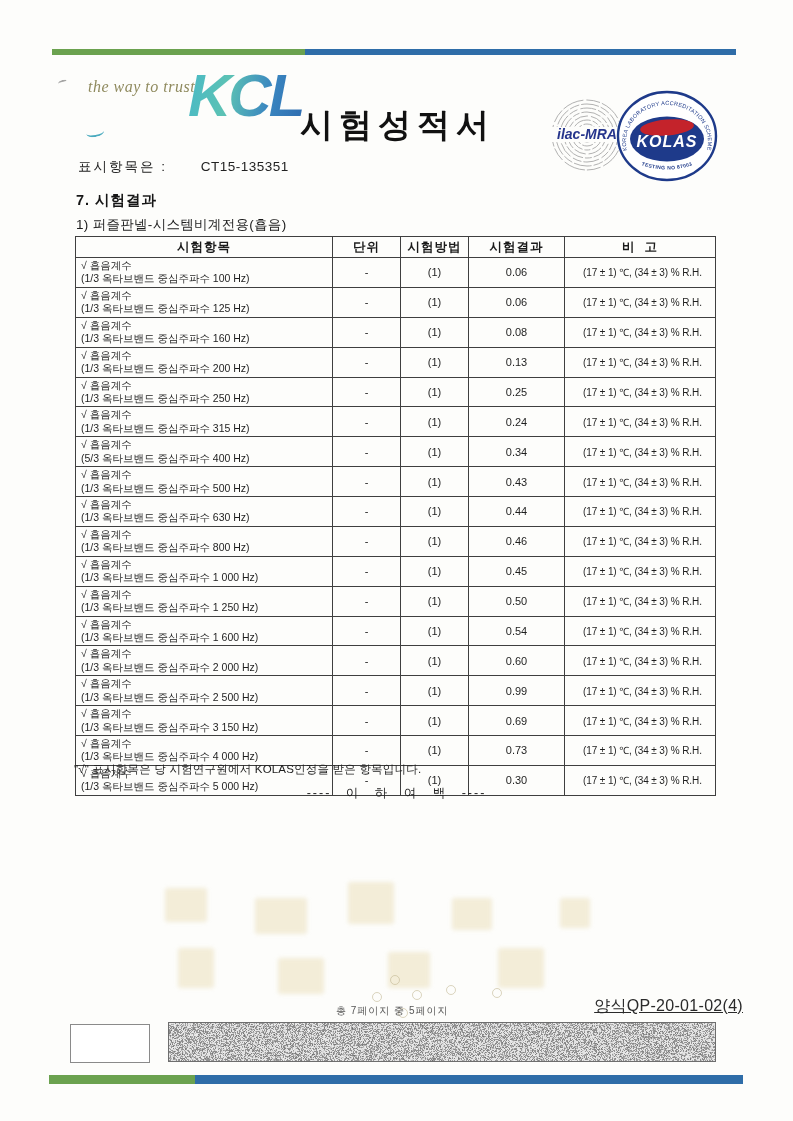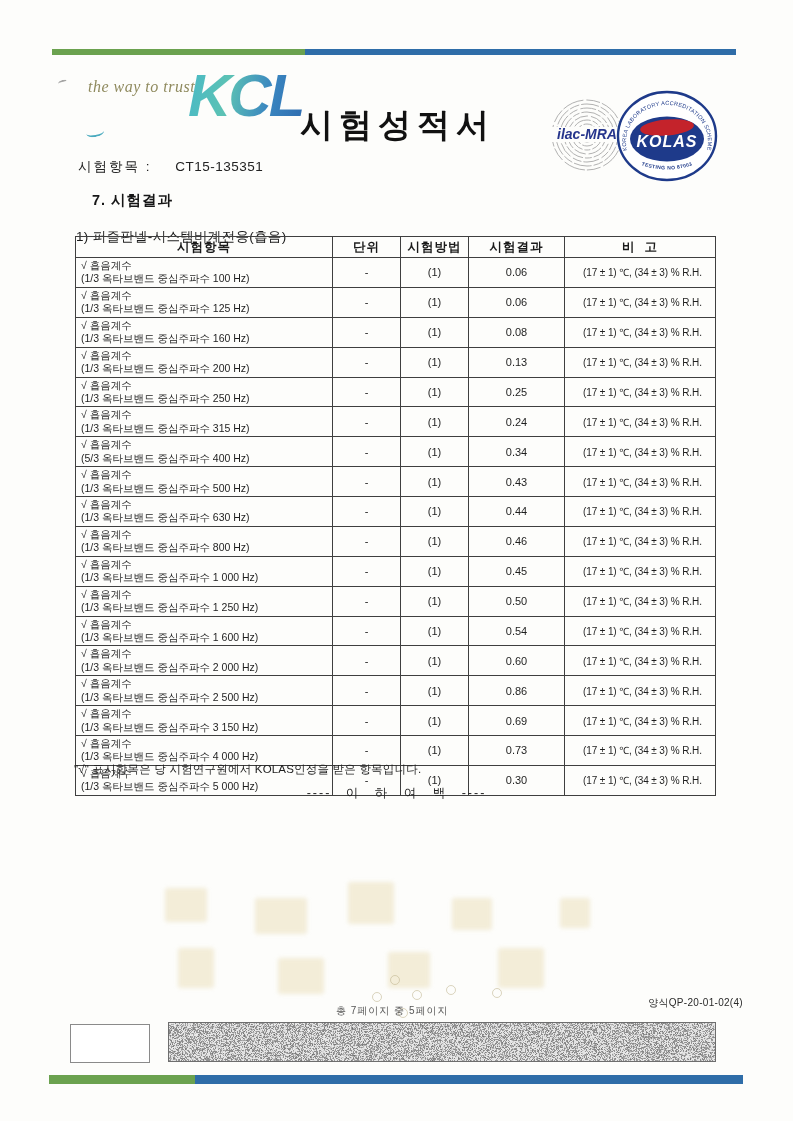--- a/index.html
+++ b/index.html
@@ -25,47 +25,47 @@
     border-top:2px solid #777; border-radius:60% 40% 0 0; transform:rotate(-12deg); opacity:.65;}
   .logo-swoosh{position:absolute; left:86px; top:128px; width:18px; height:7px;
     border-bottom:2.5px solid #2d9db5; border-radius:50%; transform:rotate(-10deg); opacity:.85;}
   .doc-title{position:absolute; left:300px; top:103px; font-size:33px; font-weight:bold;
     letter-spacing:6px; color:#111; white-space:nowrap;}
   .ilac-logo{position:absolute; left:551px; top:96px;}
   .kolas-logo{position:absolute; left:616px; top:90px;}
   
   .report-line{position:absolute; left:78px; top:158px; font-size:13.5px; color:#222;}
   .report-label{letter-spacing:2px;}
-  .report-value{margin-left:20px; letter-spacing:0.5px;}
-  
-  .section-heading{position:absolute; left:92px; top:191px; font-size:14.5px; font-weight:bold;
+  .report-value{margin-left:30px; letter-spacing:0.5px;}
+  
+  .section-heading{position:absolute; left:76px; top:191px; font-size:14.5px; font-weight:bold;
     letter-spacing:1px; color:#161616;}
   .subsection-heading{position:absolute; left:76px; top:216px; font-size:13.5px; color:#1c1c1c;
-    letter-spacing:0.3px;margin-top:12px;}
+    letter-spacing:0.3px;}
   
   .table-wrap{position:absolute; left:75px; top:236px;}
   table{border-collapse:collapse; table-layout:fixed; width:640px; background:transparent;}
   th,td{border:1px solid #3f3f3f;}
   thead th{height:20px; font-size:12.5px; font-weight:700; letter-spacing:1px;
     white-space:pre; padding:0; color:#1a1a1a;}
   tbody td{height:26px; padding:0; color:#1e1e1e;}
   .c-item{padding:1px 2px 1px 5px; font-size:10.5px; line-height:1.28; white-space:nowrap; overflow:hidden;}
   .c-unit,.c-method,.c-result{text-align:center; font-size:11px;}
   .c-remark{font-size:10px; padding:0 2px 0 18px; white-space:nowrap; letter-spacing:-0.1px; overflow:hidden;}
   
   .footnote{position:absolute; left:74px; top:762px; font-size:11.5px; color:#1d1d1d; letter-spacing:0.2px;}
   .end-mark{position:absolute; left:0; top:785px; width:793px; text-align:center;
     font-size:12.5px; letter-spacing:2px; word-spacing:9px; color:#222; white-space:pre;}
   
   .ghost{position:absolute; background:rgba(233,222,182,0.5); filter:blur(2px); border-radius:3px;}
   .ghost-dot{position:absolute; width:8px; height:8px; border:1px solid rgba(190,178,140,0.55);
     border-radius:50%; background:transparent;}
   
   .page-info{position:absolute; left:336px; top:1004px; font-size:10px; color:#555; letter-spacing:1px;text-align:right;}
-  .form-no{position:absolute; right:50px; top:996px; font-size:10px; color:#2a2a2a; letter-spacing:0.3px;}
+  .form-no{position:absolute; right:50px; top:996px; font-size:16px; color:#2a2a2a; letter-spacing:0.3px;text-decoration:underline;}
   .noise-band{position:absolute; left:168px; top:1022px; width:546px; height:38px;
     border:1px solid #6e6e6e; overflow:hidden; background:#cfcfcf;}
   .white-box{position:absolute; left:70px; top:1024px; width:78px; height:37px;
     background:#fff; border:1.3px solid #8a8a8a;}
 </style>
 </head>
 <body>
 
 <div class="page">
 
@@ -103,21 +103,21 @@
     </text>
     <ellipse cx="51" cy="49" rx="37" ry="22.5" fill="#1e3a8a"></ellipse>
     <ellipse cx="51" cy="37.5" rx="27" ry="8" fill="#c4232b" transform="rotate(-5 51 37.5)"></ellipse>
     <text x="51" y="57" text-anchor="middle" font-size="16" font-weight="bold" font-style="italic" fill="#ffffff" letter-spacing="1">KOLAS</text>
     <text font-size="5" fill="#1e3a8a" font-weight="bold" letter-spacing="0.4">
       <textPath href="#arcBot" startOffset="50%" text-anchor="middle">TESTING NO 87003</textPath>
     </text>
   </svg>
 
   <div class="report-line">
-    <span class="report-label">시험항목 :</span>
+    <span class="report-label">표시항목은 :</span>
     <span class="report-value">CT15-135351</span>
   </div>
 
   <div class="section-heading">7. 시험결과</div>
   <div class="subsection-heading">1) 퍼즐판넬-시스템비계전용(흡음)</div>
 
   <div class="table-wrap">
     <table>
       <colgroup>
         <col style="width:257px">
@@ -276,21 +276,21 @@
             <td class="c-result">0.60</td>
             <td class="c-remark">(17 ± 1) ℃, (34 ± 3) % R.H.</td>
           </tr>
           <tr>
             <td class="c-item">
               <div>√ 흡음계수</div>
               <div>(1/3 옥타브밴드 중심주파수 2 500 Hz)</div>
             </td>
             <td class="c-unit">-</td>
             <td class="c-method">(1)</td>
-            <td class="c-result">0.86</td>
+            <td class="c-result">0.99</td>
             <td class="c-remark">(17 ± 1) ℃, (34 ± 3) % R.H.</td>
           </tr>
           <tr>
             <td class="c-item">
               <div>√ 흡음계수</div>
               <div>(1/3 옥타브밴드 중심주파수 3 150 Hz)</div>
             </td>
             <td class="c-unit">-</td>
             <td class="c-method">(1)</td>
             <td class="c-result">0.69</td>

